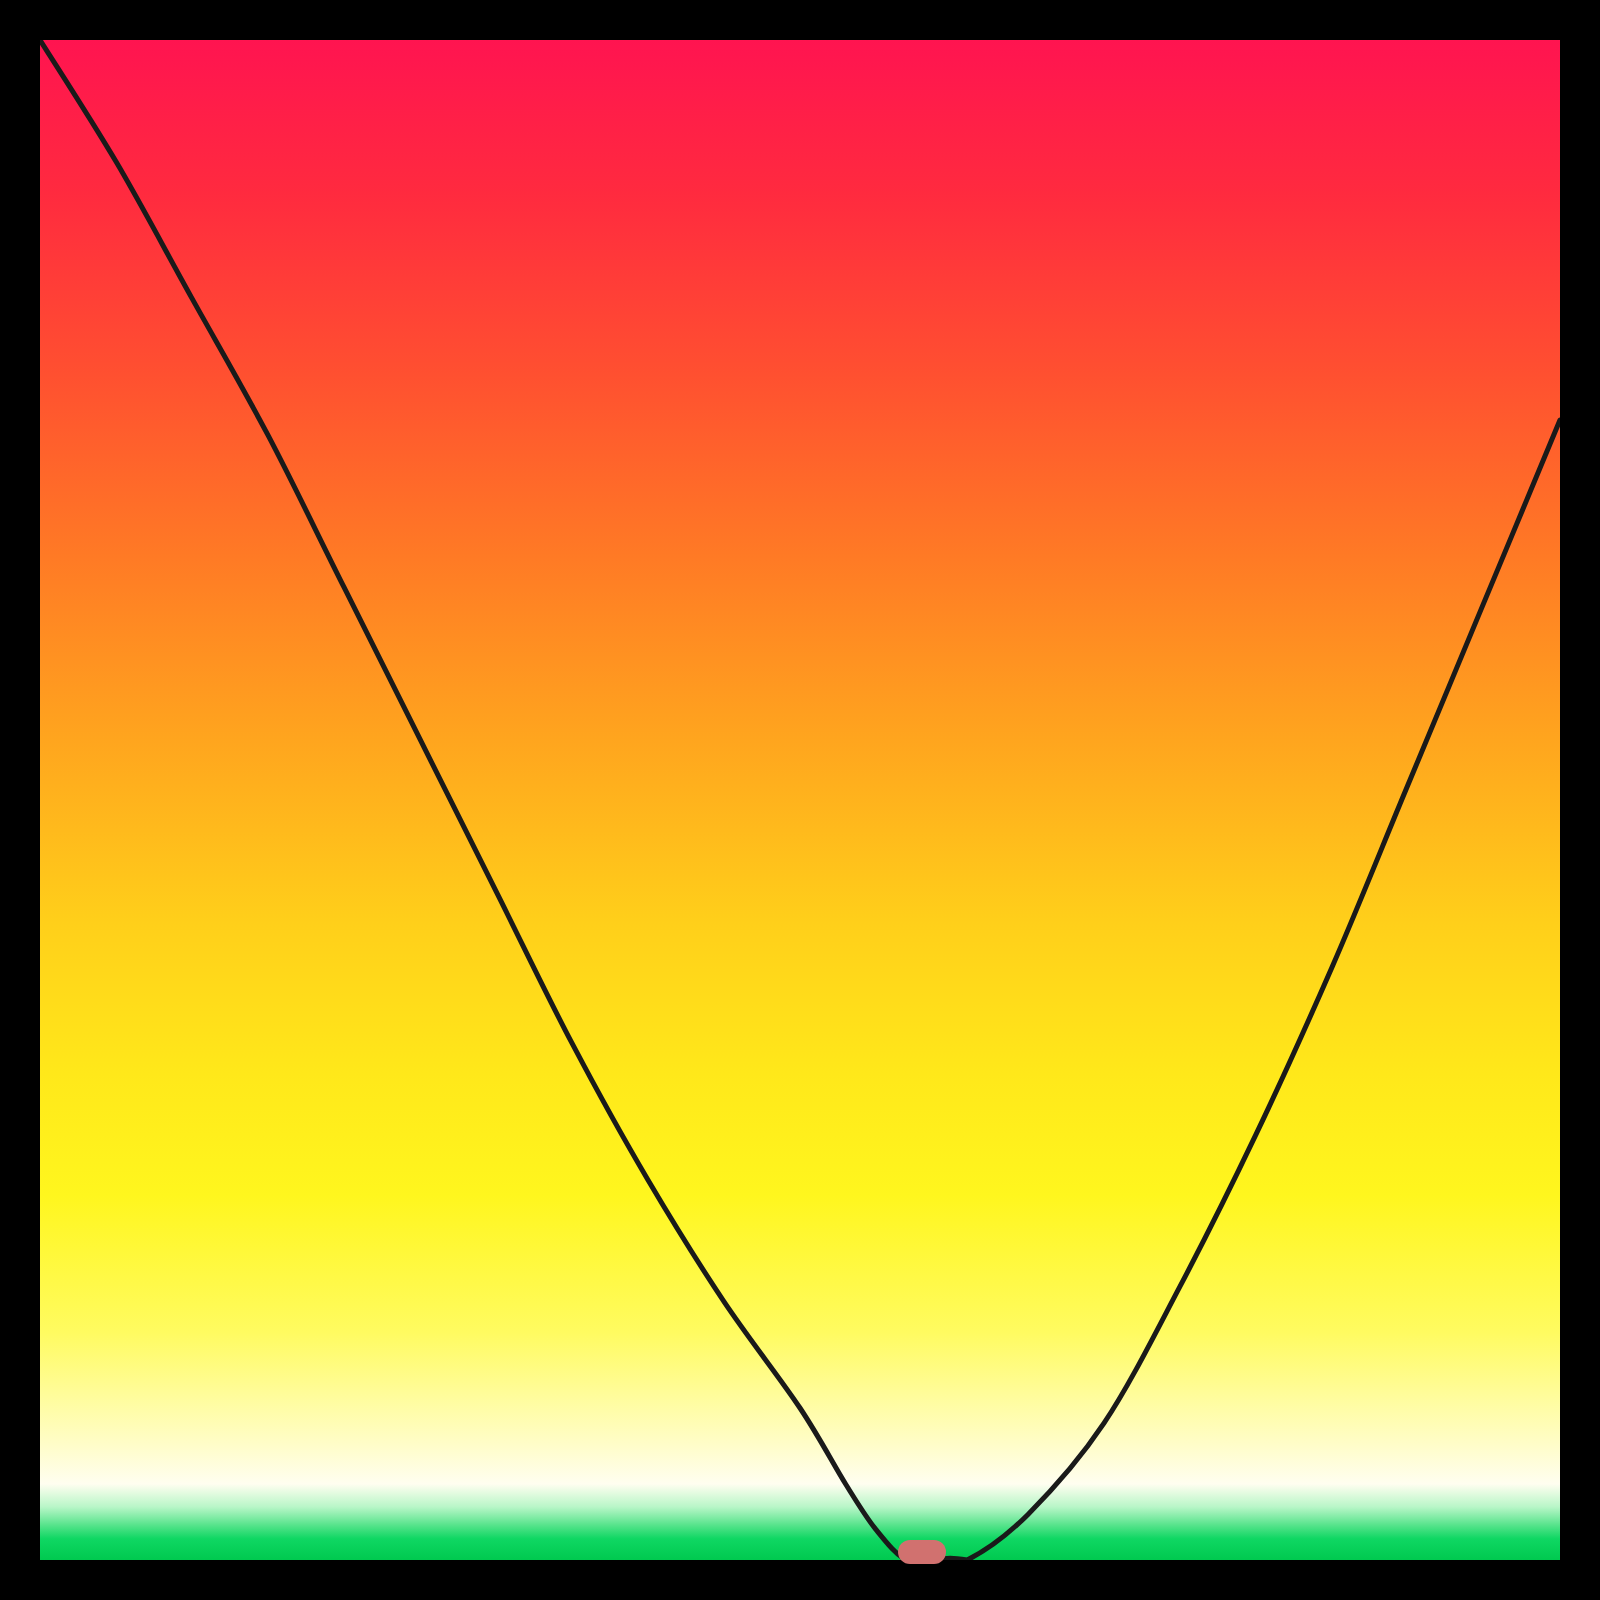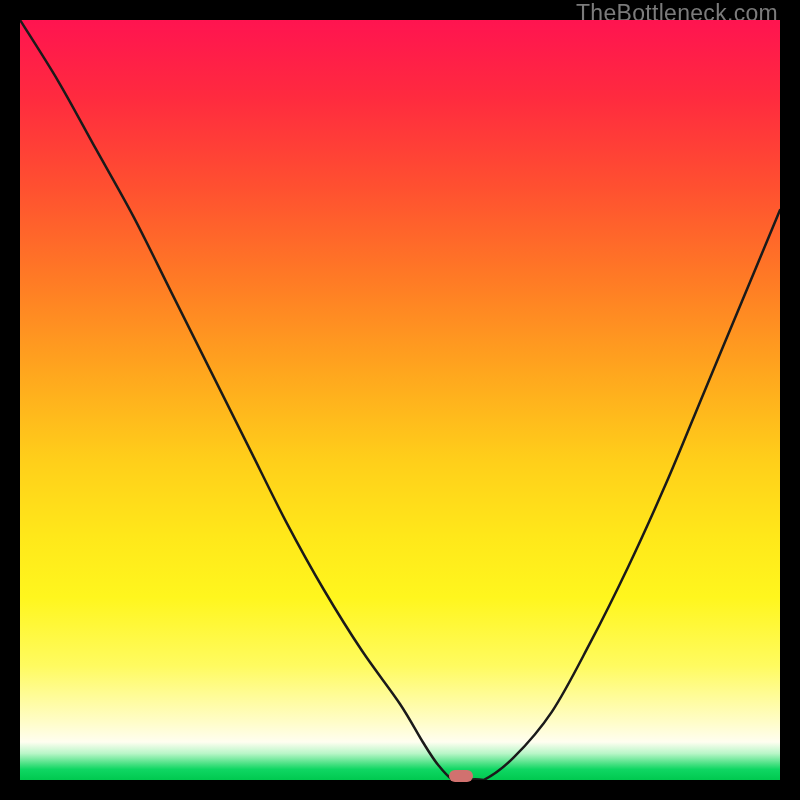--- a/index.html
+++ b/index.html
@@ -66,21 +66,20 @@
     height: 12px;
     border-radius: 6px;
     background: #d1716f;
     transform: translate(-50%, -50%);
   }
 </style>
 </head>
 <body>
 
 <div class="frame">
-  <div class="watermark">TheBottleneck.com</div>
 
   <div class="plot-area">
     <svg class="curve" viewBox="0 0 760 760" preserveAspectRatio="none">
       <path id="curve-path" d="M 0.0 0.0 C 6.3 10.1 25.3 39.3 38.0 60.8 C 50.7 82.3 63.3 106.4 76.0 129.2 C 88.7 152.0 101.3 173.5 114.0 197.6 C 126.7 221.7 139.3 248.3 152.0 273.6 C 164.7 298.9 177.3 324.3 190.0 349.6 C 202.7 374.9 215.3 400.3 228.0 425.6 C 240.7 450.9 253.3 477.5 266.0 501.6 C 278.7 525.7 291.3 548.5 304.0 570.0 C 316.7 591.5 329.3 611.8 342.0 630.8 C 354.7 649.8 369.9 668.8 380.0 684.0 C 390.1 699.2 396.5 711.9 402.8 722.0 C 409.1 732.1 412.9 738.5 418.0 744.8 C 423.1 751.1 428.1 757.5 433.2 760.0 C 438.3 758.8 443.3 758.8 448.4 760.0 C 453.5 758.8 456.0 758.8 463.6 760.0 C 471.2 756.2 482.6 748.6 494.0 737.2 C 505.4 725.8 519.3 710.6 532.0 691.6 C 544.7 672.6 557.3 647.3 570.0 623.2 C 582.7 599.1 595.3 573.8 608.0 547.2 C 620.7 520.6 633.3 492.7 646.0 463.6 C 658.7 434.5 671.3 402.8 684.0 372.4 C 696.7 342.0 709.3 311.6 722.0 281.2 C 734.7 250.8 753.7 205.2 760.0 190.0" fill="none" stroke="#1a1a1a" stroke-width="2.5" stroke-linecap="round" stroke-linejoin="round"></path>
     </svg>
     <div id="marker" class="marker" style="left: 440.8px; top: 756px; background: rgb(209, 113, 111);"></div>
   </div>
 </div>
 
 </body></html>

